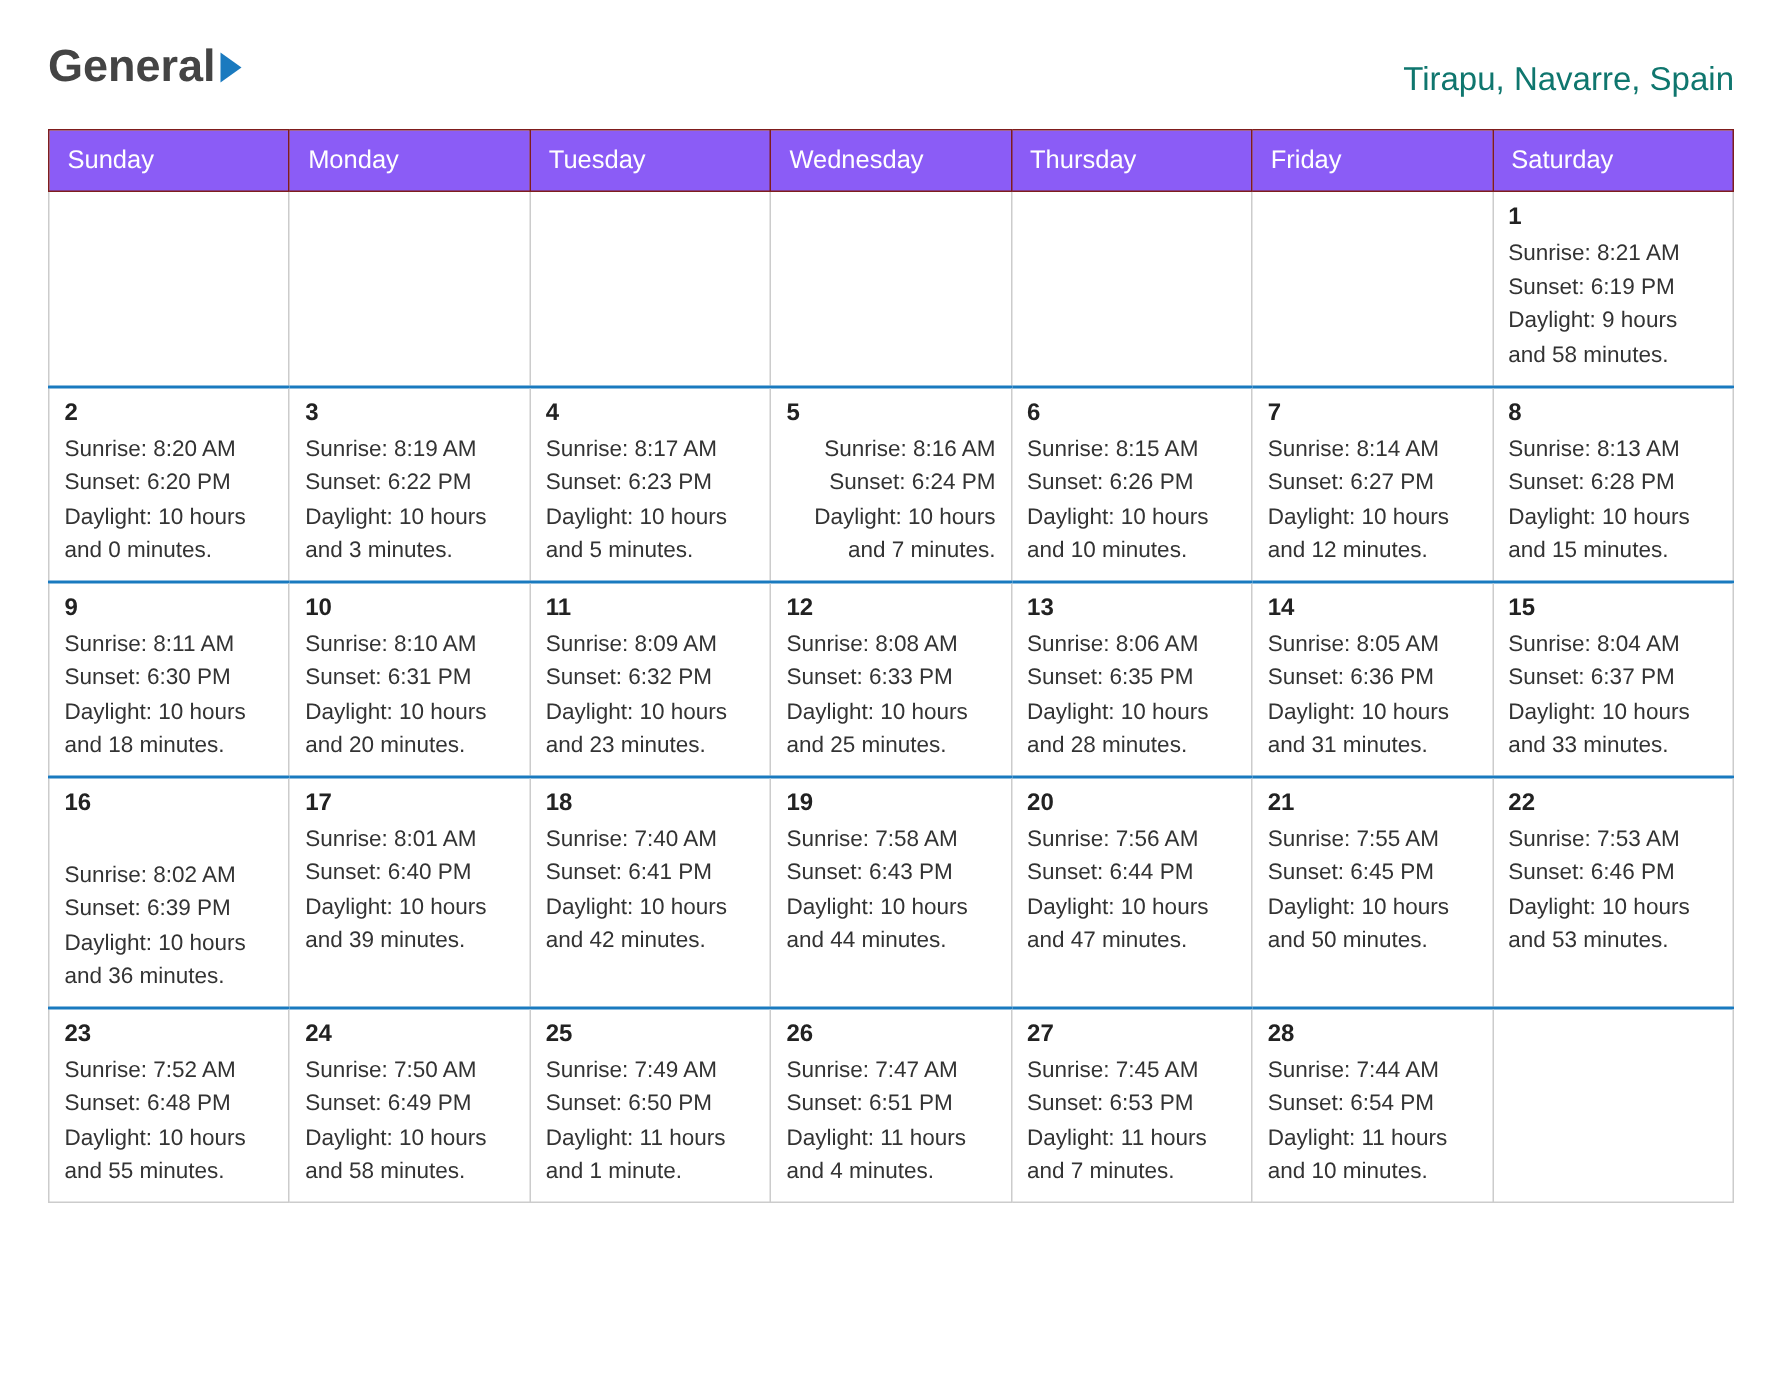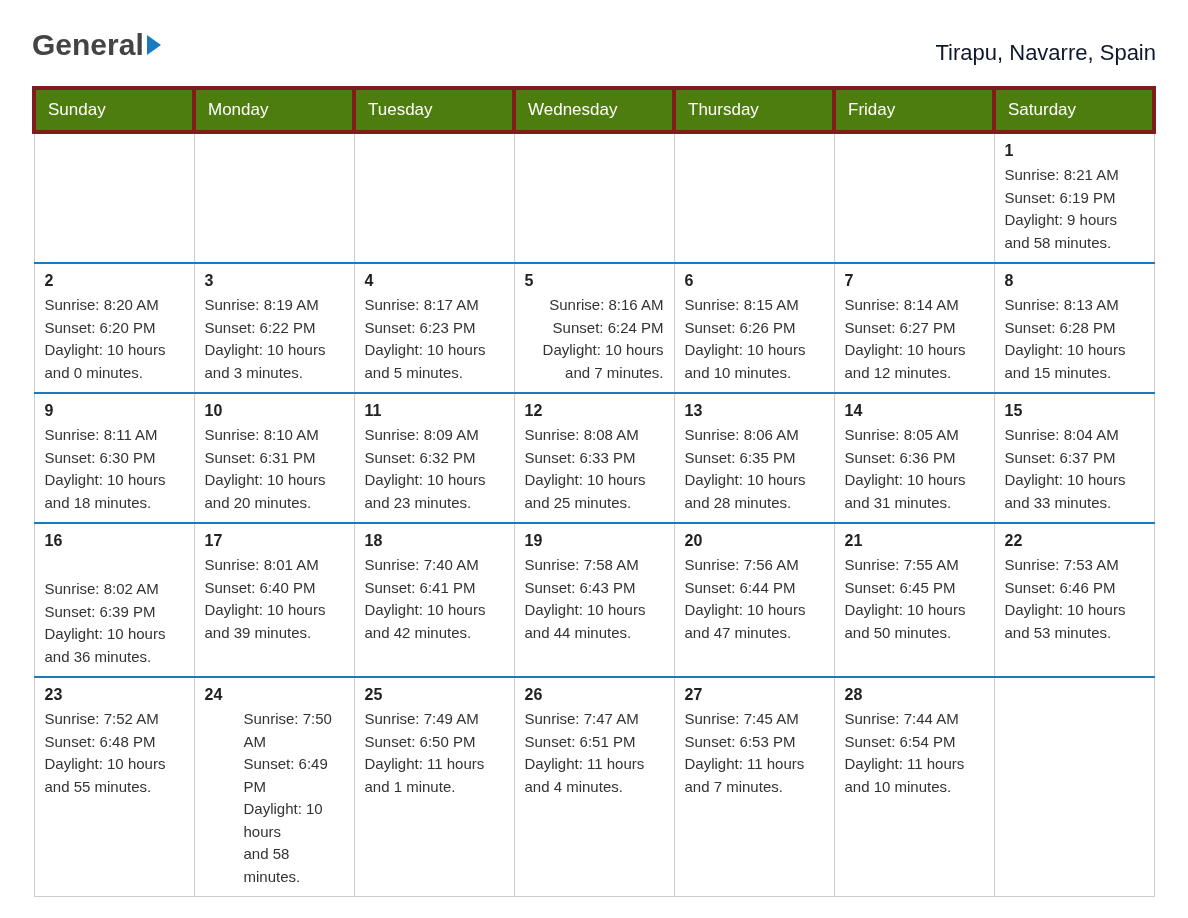--- a/index.html
+++ b/index.html
@@ -20,36 +20,36 @@
       text-align: right;
     }
     .month-title {
       font-size: 52px;
       font-weight: normal;
       color: #111;
       line-height: 1.1;
     }
     .location {
       font-size: 22px;
-      color: #0f172a;
+      color: #0f766e;
       margin-top: 16px;
     }
     .calendar {
       width: 100%;
       border-collapse: collapse;
       border: 1px solid #ccc;
     }
     .calendar th {
-      background-color: #4d7c0f;
+      background-color: #8b5cf6;
       color: #fff;
       text-align: left;
       padding: 10px 12px;
       font-size: 17px;
       font-weight: normal;
-      border: 4px solid #7f1d1d;
+      border: 1px solid #7f1d1d;
     }
     .calendar td {
       vertical-align: top;
       padding: 8px 10px;
       border: 1px solid #ccc;
       width: calc(100% / 7);
       min-height: 110px;
       font-size: 13px;
       color: #333;
       background: #fff;
@@ -297,21 +297,21 @@
       <tr class="week-row">
         <td style="border-top: 2px solid rgb(26, 122, 191);">
           <div class="day-number">23</div>
           <div class="day-info" style="white-space: pre-line;">Sunrise: 7:52 AM
 Sunset: 6:48 PM
 Daylight: 10 hours
 and 55 minutes.</div>
         </td>
         <td style="border-top: 2px solid rgb(26, 122, 191);">
           <div class="day-number">24</div>
-          <div class="day-info" style="white-space: pre-line; margin-left: 39px;">Sunrise: 7:50 AM
+          <div class="day-info" style="white-space: pre-line;">Sunrise: 7:50 AM
 Sunset: 6:49 PM
 Daylight: 10 hours
 and 58 minutes.</div>
         </td>
         <td style="border-top: 2px solid rgb(26, 122, 191);">
           <div class="day-number">25</div>
           <div class="day-info" style="white-space: pre-line;">Sunrise: 7:49 AM
 Sunset: 6:50 PM
 Daylight: 11 hours
 and 1 minute.</div>

